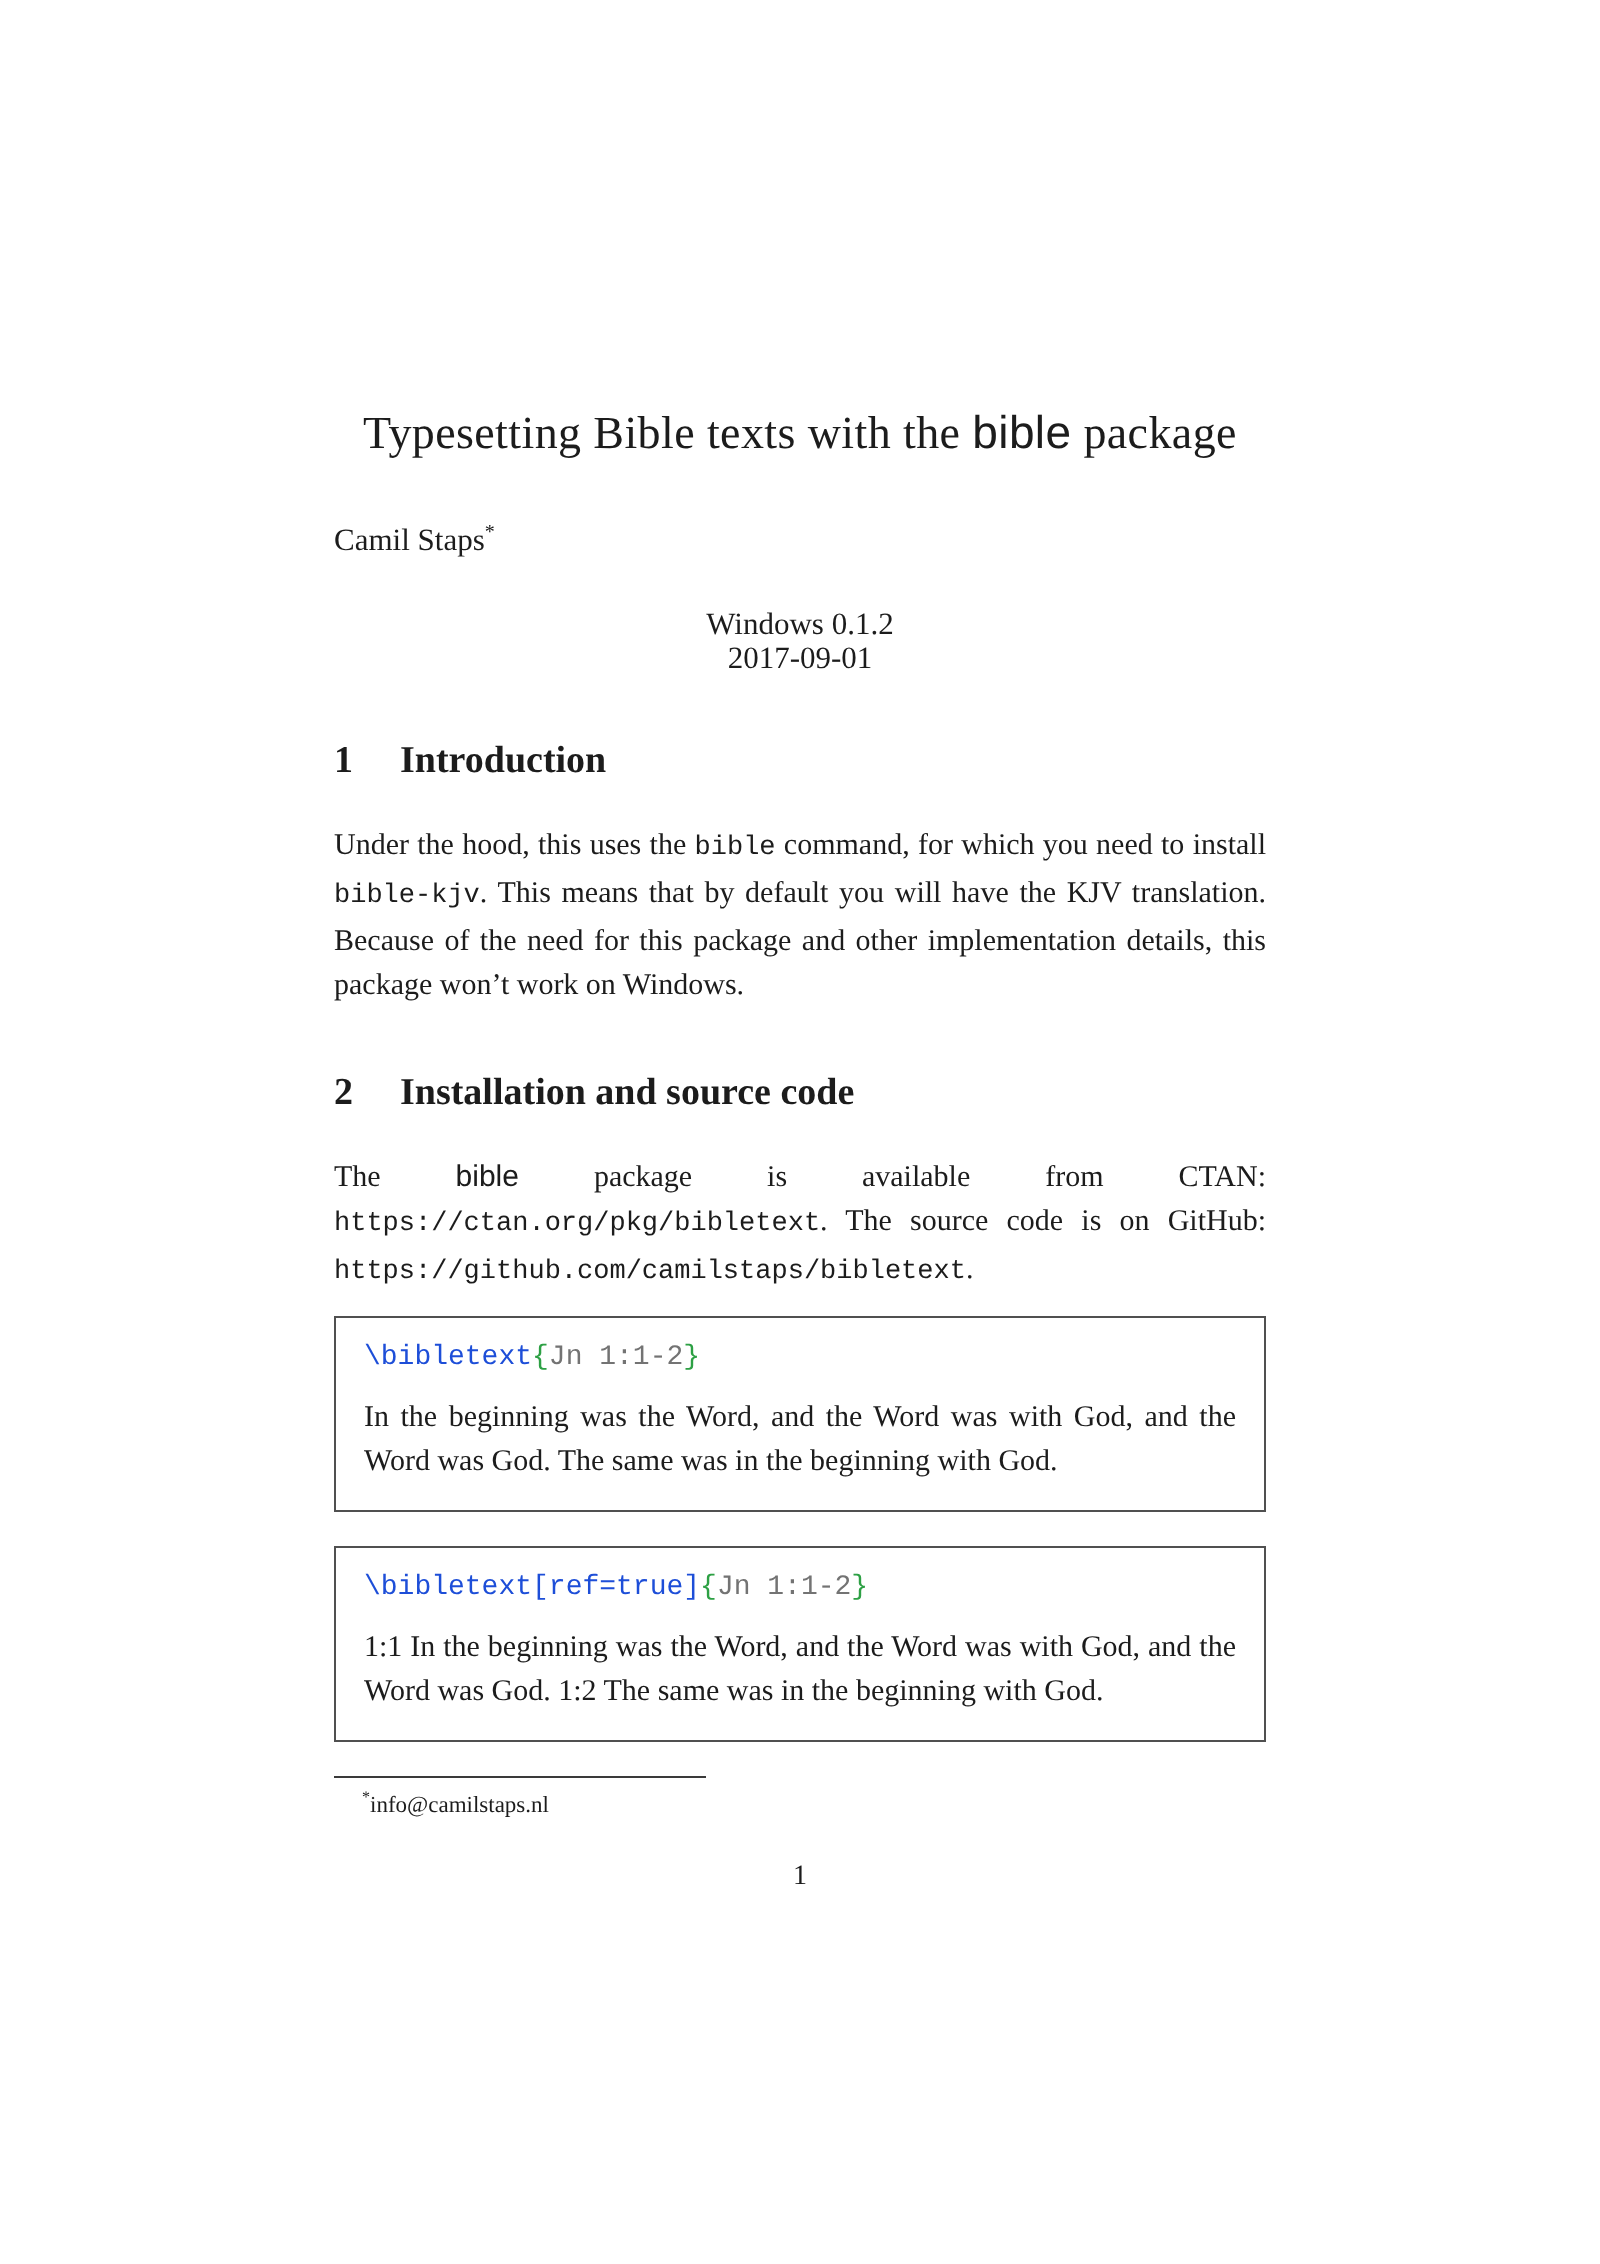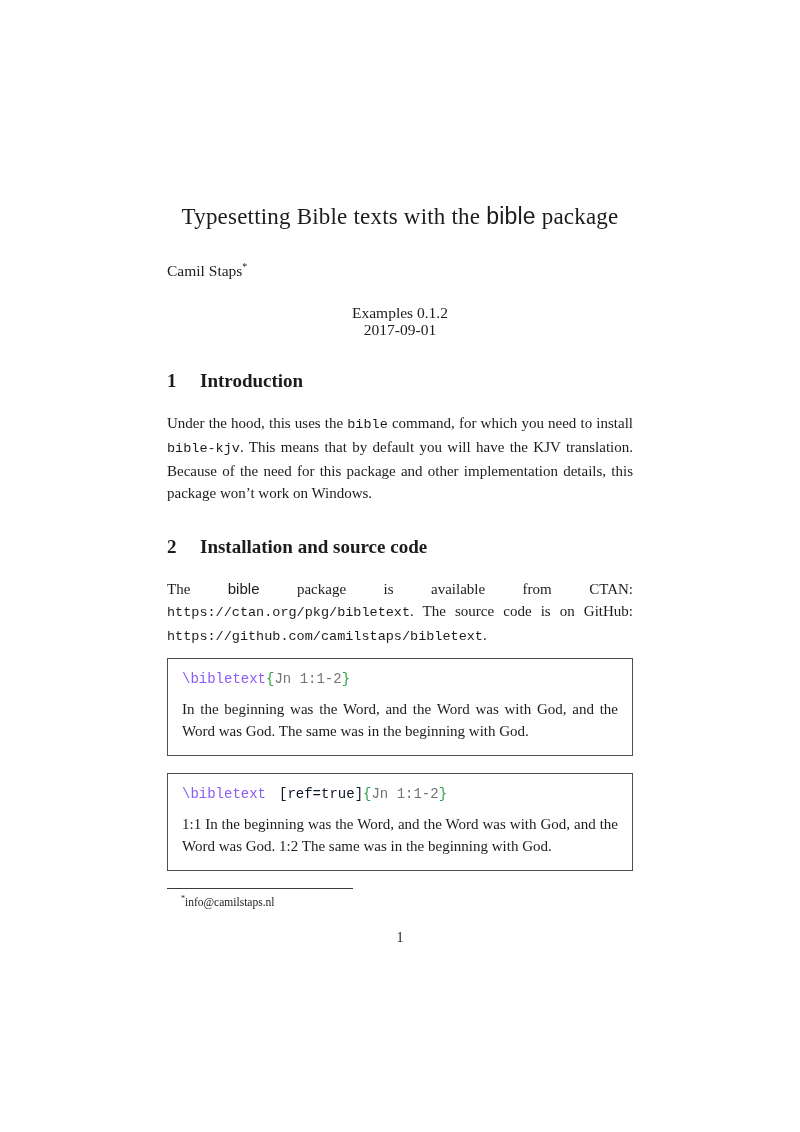--- a/index.html
+++ b/index.html
@@ -61,22 +61,22 @@
     border: 1px solid #505050;
     padding: 12px 14px 13px 14px;
     margin: 0 0 17px 0;
   }
   .code-line {
     font-family: "Liberation Mono", "DejaVu Sans Mono", monospace;
     font-size: 14px;
     margin-bottom: 11px;
     white-space: pre;
   }
-  .tok-cmd { color: #8b5cf6; text-align: center; }
-  .tok-opt { color: #0f172a; margin-left: 13px; }
+  .tok-cmd { color: #1d4ed8; text-align: center; }
+  .tok-opt { color: #1d4ed8; }
   .tok-brace { color: #2da044; }
   .tok-arg { color: #737373; }
   .example-output {
     font-size: 15px;
     line-height: 22px;
     text-align: justify;
     margin: 0;
   }
   .footnote-rule {
     width: 186px;
@@ -99,21 +99,21 @@
 <body>
 
 <div class="page">
   <div class="column">
 
     <h1 class="title"><span>Typesetting Bible texts with the </span><span class="sans-pkg">bible</span><span> package</span></h1>
 
     <div class="author"><span>Camil Staps</span><sup>*</sup></div>
 
     <div class="versionblock">
-      <div>Examples 0.1.2</div>
+      <div>Windows 0.1.2</div>
       <div>2017-09-01</div>
     </div>
 
     <h2 class="section"><span class="secnum">1</span><span>Introduction</span></h2>
 
 
     <p class="body-par"><span>Under the hood, this uses the </span><code class="mono">bible</code><span> command, for which you need to install </span><code class="mono">bible-kjv</code><span>. This means that by default you will have the KJV translation. Because of the need for this package and other implementation details, this package won’t work on Windows.</span></p>
 
 
     <h2 class="section"><span class="secnum">2</span><span>Installation and source code</span></h2>

